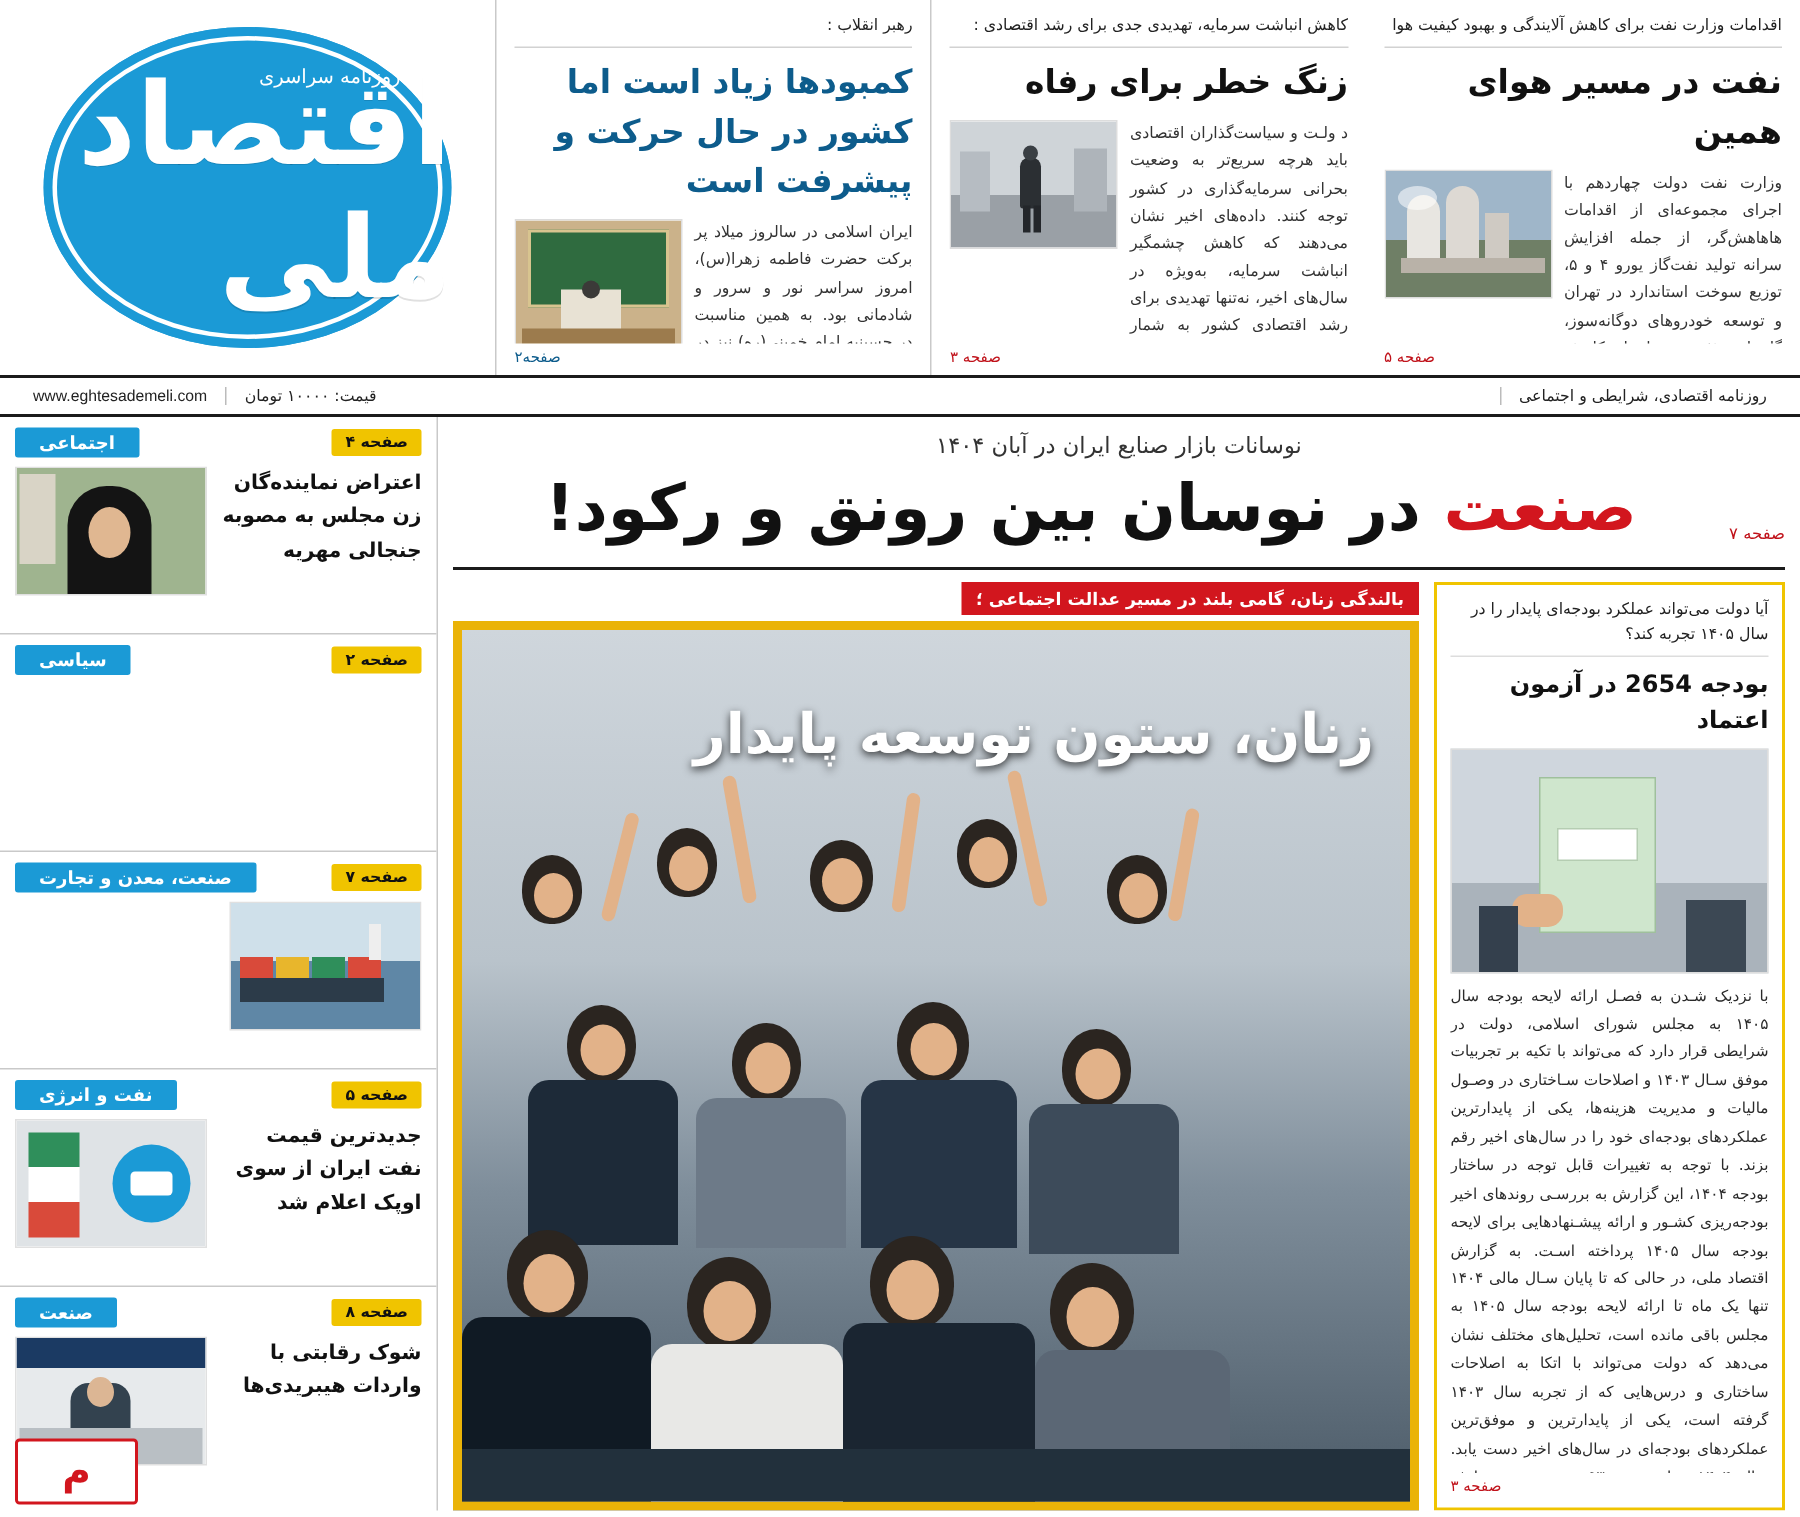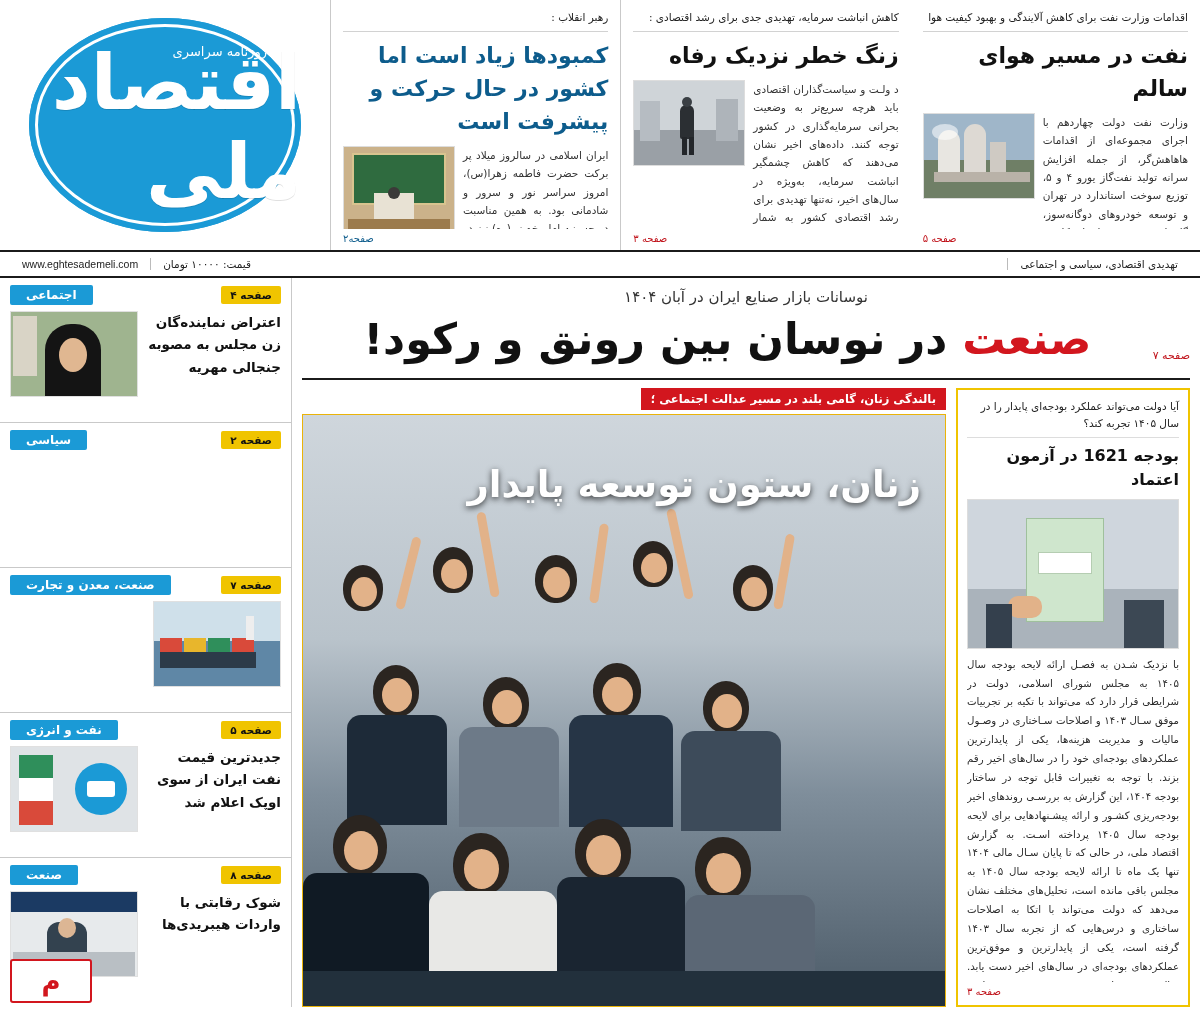--- a/index.html
+++ b/index.html
@@ -262,21 +262,21 @@
     font-weight: bold;
     padding: 4px 10px;
     align-self: flex-start;
     margin-bottom: 4px;
   }
   .photo {
     position: relative;
     flex: 1;
     overflow: hidden;
     background: #32404f;
-    border: 1px solid #eab308;
+    border: 6px solid #eab308;
   }
   .photo-title {
     position: absolute;
     top: 48px; right: 24px;
     color: #fff;
     font-size: 37px;
     font-weight: bold;
     text-shadow: 0 2px 6px rgba(0,0,0,.75);
     z-index: 5;
   }
@@ -376,38 +376,38 @@
 </style>
 </head>
 <body>
 
 <div class="page">
 
   <div class="topstrip">
 
     <div class="topcol">
       <div class="kicker">اقدامات وزارت نفت برای کاهش آلایندگی و بهبود کیفیت هوا</div>
-      <h2>نفت در مسیر هوای سالم</h2>
+      <h2>نفت در مسیر هوای همین</h2>
       <div class="topbody">
         <p>وزارت نفت دولت چهاردهم با اجرای مجموعه‌ای از اقدامات ها‌هاهش‌گر، از جمله افزایش سرانه تولید نفت‌گاز یورو ۴ و ۵، توزیع سوخت استاندارد در تهران و توسعه خودروهای دوگانه‌سوز، گام‌های مؤثری در راستای کاهش آلایندگی و بهبود کیفیت هوای کلان‌شهرها برداشته است. این...</p>
         <div class="thumb">
           <div style="position:absolute;inset:0;background:linear-gradient(180deg,#9fb6c9 0 55%,#6f7f66 55% 100%);"></div>
           <div style="position:absolute;left:14px;bottom:22px;width:22px;height:46px;background:#e8e6e1;border-radius:11px 11px 0 0;"></div>
           <div style="position:absolute;left:40px;bottom:22px;width:22px;height:52px;background:#ddd9d3;border-radius:11px 11px 0 0;"></div>
           <div style="position:absolute;left:66px;bottom:22px;width:16px;height:34px;background:#cfcac3;"></div>
           <div style="position:absolute;left:10px;bottom:16px;width:96px;height:10px;background:#b9b2a8;"></div>
           <div style="position:absolute;left:8px;top:10px;width:26px;height:16px;background:rgba(255,255,255,.55);border-radius:50%;"></div>
         </div>
       </div>
       <div class="pagetag">صفحه ۵</div>
     </div>
 
     <div class="topcol">
       <div class="kicker">کاهش انباشت سرمایه، تهدیدی جدی برای رشد اقتصادی :</div>
-      <h2>زنگ خطر نزدیک رفاه</h2>
+      <h2>زنگ خطر برای رفاه</h2>
       <div class="topbody">
         <p>د ولـت و سیاست‌گذاران اقتصادی باید هرچه سریع‌تر به وضعیت بحرانی سرمایه‌گذاری در کشور توجه کنند. داده‌های اخیر نشان می‌دهند که کاهش چشمگیر انباشت سرمایه، به‌ویژه در سال‌های اخیر، نه‌تنها تهدیدی برای رشد اقتصادی کشور به شمار می‌رود، بلکه در درازمدت...</p>
         <div class="thumb">
           <div style="position:absolute;inset:0;background:linear-gradient(180deg,#cfd4d8 0 58%,#9aa0a6 58% 100%);"></div>
           <div style="position:absolute;left:46px;top:24px;width:14px;height:34px;background:#2b2f33;border-radius:6px 6px 2px 2px;"></div>
           <div style="position:absolute;left:48px;top:16px;width:10px;height:10px;border-radius:50%;background:#3a3f44;"></div>
           <div style="position:absolute;left:48px;top:56px;width:5px;height:18px;background:#23262a;"></div>
           <div style="position:absolute;left:55px;top:56px;width:5px;height:18px;background:#23262a;"></div>
           <div style="position:absolute;left:6px;top:20px;width:20px;height:40px;background:#b6bcc2;"></div>
           <div style="position:absolute;right:6px;top:18px;width:22px;height:42px;background:#aeb4ba;"></div>
@@ -434,21 +434,21 @@
 
     <div class="masthead">
       <div class="logo-oval">
         <span class="logo-sub">روزنامه سراسری</span>
         <span class="logo-main">اقتصاد ملی</span>
       </div>
     </div>
   </div>
 
   <div class="infobar">
-    <span class="seg">تهدیدی اقتصادی، سیاسی و اجتماعی</span>
+    <span class="seg">روزنامه اقتصادی، شرایطی و اجتماعی</span>
     <span class="grow"></span>
     <span class="seg">قیمت: ۱۰۰۰۰ تومان</span>
     <span class="seg site">www.eghtesademeli.com</span>
   </div>
 
   <div class="main">
 
     <div class="content">
 
       <div class="overline">نوسانات بازار صنایع ایران در آبان ۱۴۰۴</div>
@@ -457,21 +457,21 @@
         <div class="headline-page">صفحه ۷</div>
         <div class="headline">
           <span class="red">صنعت</span><span> در نوسان بین رونق و رکود!</span>
         </div>
       </div>
 
       <div class="below">
 
         <div class="side-article">
           <div class="sa-kicker">آیا دولت می‌تواند عملکرد بودجه‌ای پایدار را در سال ۱۴۰۵ تجربه کند؟</div>
-          <div class="sa-title">بودجه 1621 در آزمون اعتماد</div>
+          <div class="sa-title">بودجه 2654 در آزمون اعتماد</div>
           <div class="sa-photo">
             <div style="position:absolute;inset:0;background:linear-gradient(180deg,#cfd6dd 0 60%,#aab3bb 60% 100%);"></div>
             <div style="position:absolute;left:58px;top:18px;width:78px;height:104px;background:#cfe6cd;border:1px solid #9fc09c;"></div>
             <div style="position:absolute;left:70px;top:52px;width:54px;height:22px;background:#fff;border:1px solid #b5cdb2;"></div>
             <div style="position:absolute;left:40px;top:96px;width:34px;height:22px;border-radius:10px;background:#e2b289;"></div>
             <div style="position:absolute;left:18px;top:104px;width:26px;height:44px;background:#34404d;"></div>
             <div style="position:absolute;right:14px;top:100px;width:40px;height:50px;background:#3c4854;"></div>
           </div>
           <div class="sa-body">با نزدیک شـدن به فصـل ارائه لایحه بودجه سال ۱۴۰۵ به مجلس شورای اسلامی، دولت در شرایطی قرار دارد که می‌تواند با تکیه بر تجربیات موفق سـال ۱۴۰۳ و اصلاحات سـاختاری در وصـول مالیات و مدیریت هزینه‌ها، یکی از پایدارترین عملکردهای بودجه‌ای خود را در سال‌های اخیر رقم بزند. با توجه به تغییرات قابل توجه در ساختار بودجه ۱۴۰۴، این گزارش به بررسـی روندهای اخیر بودجه‌ریزی کشـور و ارائه پیشـنهادهایی برای لایحه بودجه سال ۱۴۰۵ پرداخته اسـت. به گزارش اقتصاد ملی، در حالی که تا پایان سـال مالی ۱۴۰۴ تنها یک ماه تا ارائه لایحه بودجه سال ۱۴۰۵ به مجلس باقی مانده است، تحلیل‌های مختلف نشان می‌دهد که دولت می‌تواند با اتکا به اصلاحات ساختاری و درس‌هایی که از تجربه سال ۱۴۰۳ گرفته است، یکی از پایدارترین و موفق‌ترین عملکردهای بودجه‌ای در سال‌های اخیر دست یابد. سال ۱۴۰۴ شـاهد رشد ۹۳ درصدی در مصارف عمومی بودجه بود که این رشـد...</div>
           <div class="sa-page">صفحه ۳</div>

